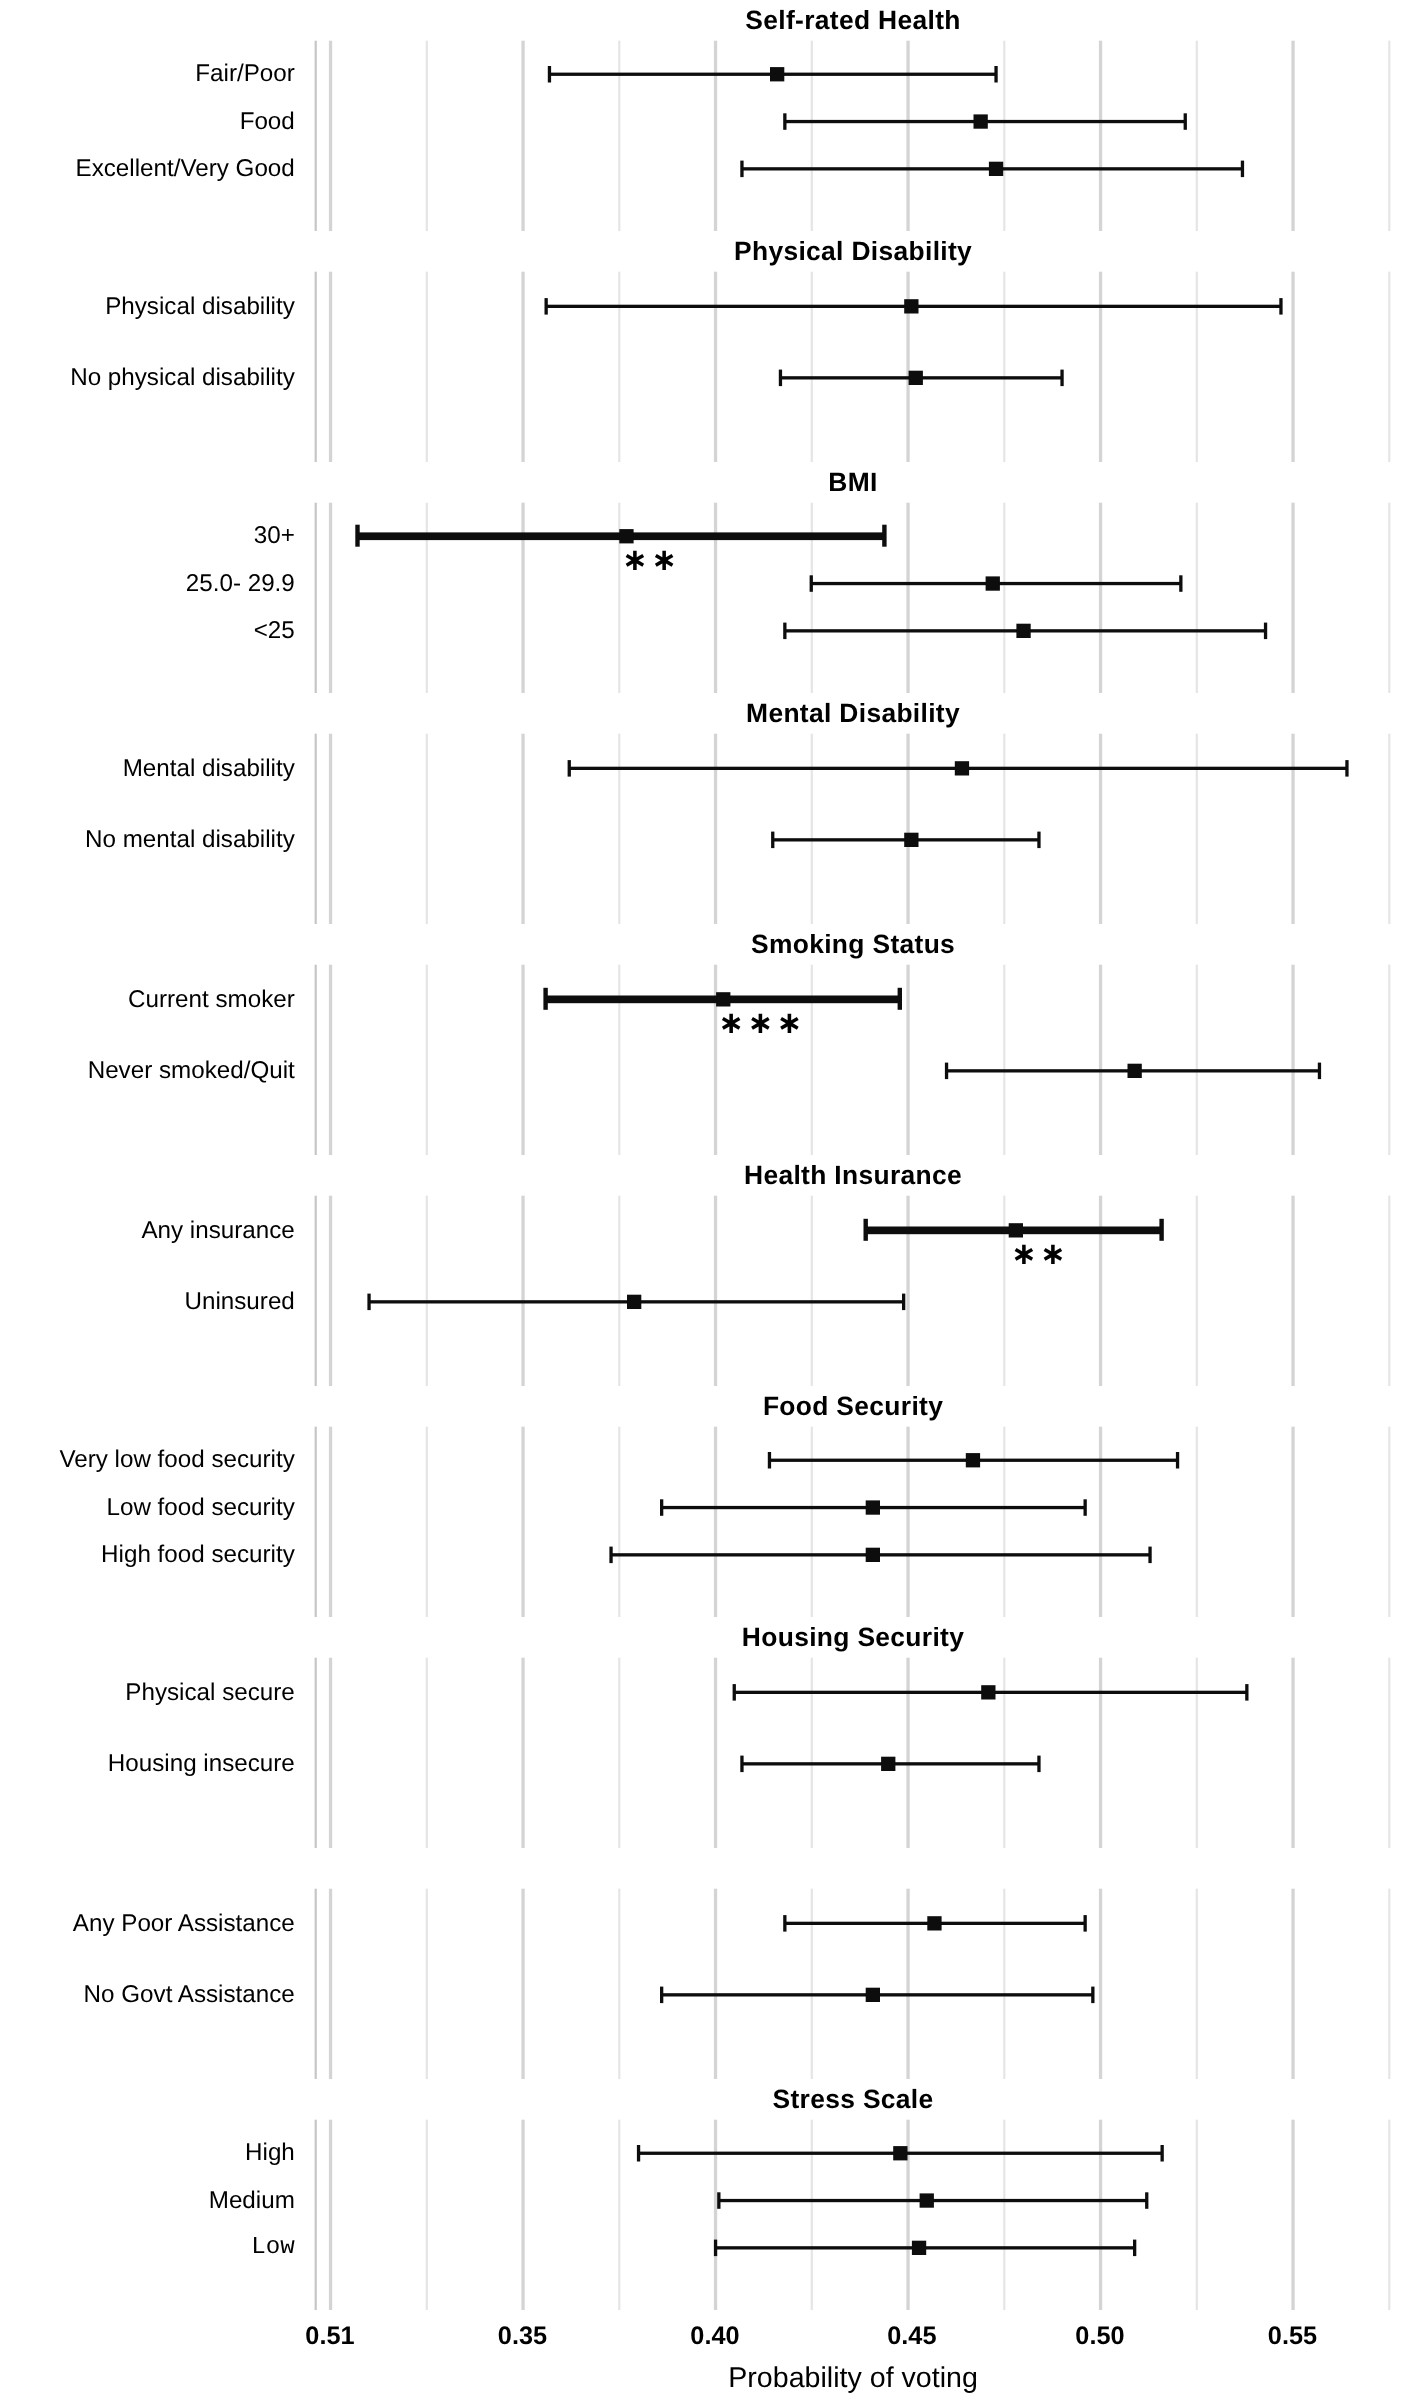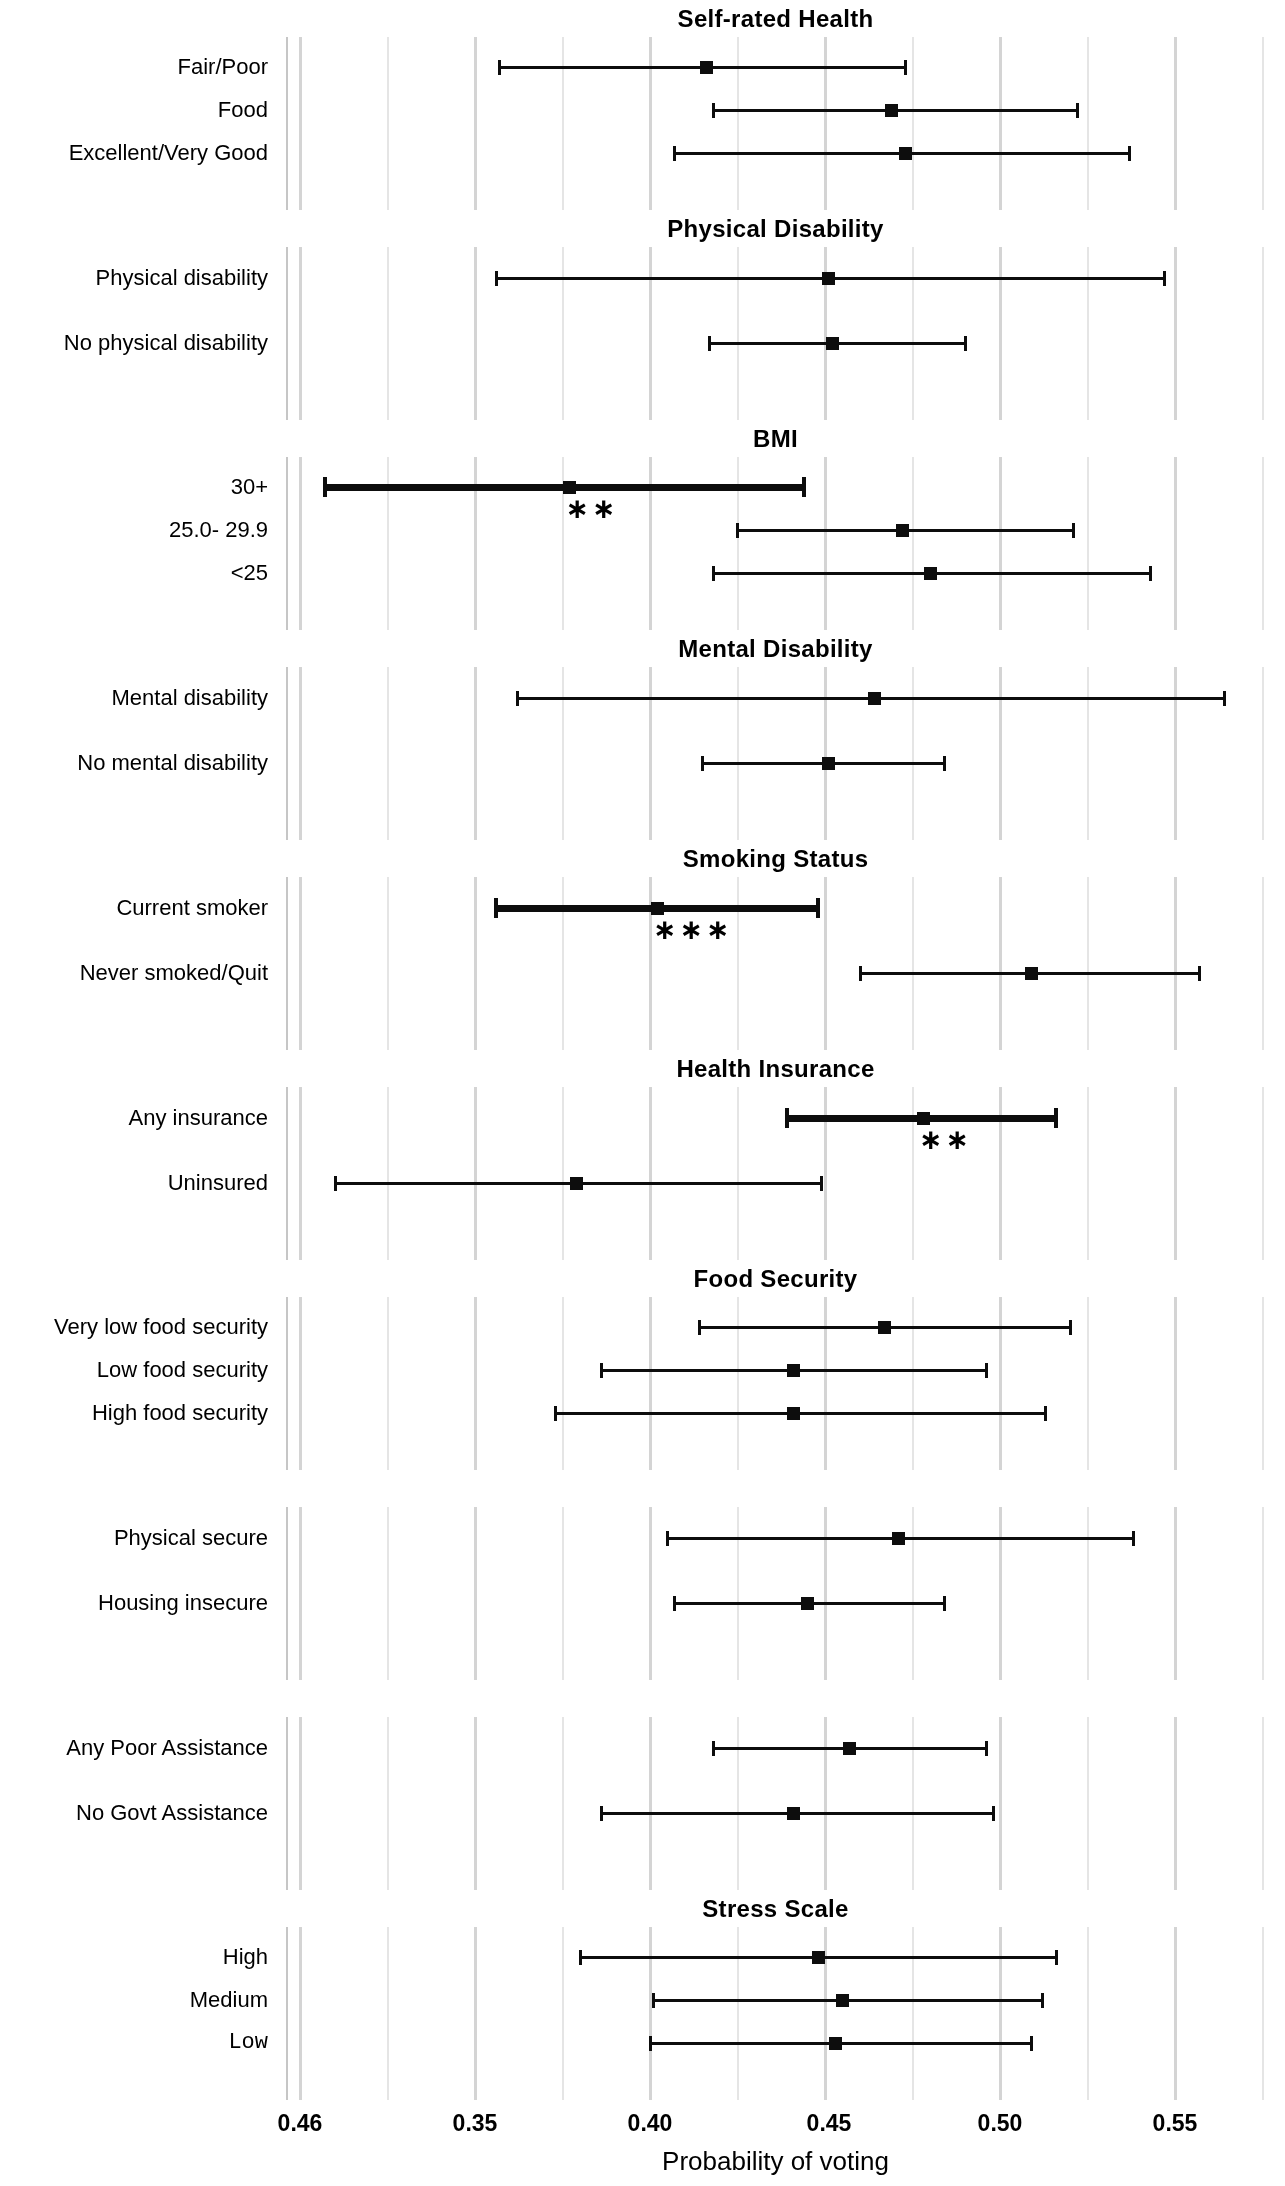--- a/index.html
+++ b/index.html
@@ -239,20 +239,21 @@
           <div class="ci-cap" style="left: 984.5px; width: 3px; height: 15px; top: 65.5px; background: rgb(13, 13, 13);"></div>
           <div class="pt" style="left: 787px; top: 66.5px; width: 13px; height: 13px; background: rgb(13, 13, 13);"></div>
           <div class="row-label" style="top: 100px;">High food security</div>
           <div class="ci-line" style="left: 555.5px; width: 490px; height: 3px; top: 114.5px; background: rgb(13, 13, 13);"></div>
           <div class="ci-cap" style="left: 554px; width: 3px; height: 15px; top: 108.5px; background: rgb(13, 13, 13);"></div>
           <div class="ci-cap" style="left: 1044px; width: 3px; height: 15px; top: 108.5px; background: rgb(13, 13, 13);"></div>
           <div class="pt" style="left: 787px; top: 109.5px; width: 13px; height: 13px; background: rgb(13, 13, 13);"></div>
         </div>
       </div>
       <div class="panel" style="top: 1470px;">
+        <div class="panel-title">Housing Security</div>
         <div class="panel-body">
           <div class="gl minor" style="left: 386.5px;"></div>
           <div class="gl minor" style="left: 561.5px;"></div>
           <div class="gl minor" style="left: 736.5px;"></div>
           <div class="gl minor" style="left: 911.5px;"></div>
           <div class="gl minor" style="left: 1086.5px;"></div>
           <div class="gl minor" style="left: 1261.5px;"></div>
           <div class="gl major" style="left: 298.5px;"></div>
           <div class="gl major" style="left: 473.5px;"></div>
           <div class="gl major" style="left: 648.5px;"></div>
@@ -327,21 +328,21 @@
           <div class="pt" style="left: 836px; top: 66.5px; width: 13px; height: 13px; background: rgb(13, 13, 13);"></div>
           <div class="row-label" style="top: 100px; font-family: Liberation Mono, monospace;">Low</div>
           <div class="ci-line" style="left: 650px; width: 381.5px; height: 3px; top: 114.5px; background: rgb(13, 13, 13);"></div>
           <div class="ci-cap" style="left: 648.5px; width: 3px; height: 15px; top: 108.5px; background: rgb(13, 13, 13);"></div>
           <div class="ci-cap" style="left: 1030px; width: 3px; height: 15px; top: 108.5px; background: rgb(13, 13, 13);"></div>
           <div class="pt" style="left: 829px; top: 109.5px; width: 13px; height: 13px; background: rgb(13, 13, 13);"></div>
         </div>
       </div>
     </div>
   <div id="xaxis">
-      <div class="x-tick" style="left: 252px; top: 8px;">0.46</div>
+      <div class="x-tick" style="left: 252px; top: 8px;">0.51</div>
       <div class="x-tick" style="left: 427px; top: 8px;">0.35</div>
       <div class="x-tick" style="left: 602px; top: 8px;">0.40</div>
       <div class="x-tick" style="left: 781px; top: 8px;">0.45</div>
       <div class="x-tick" style="left: 952px; top: 8px;">0.50</div>
       <div class="x-tick" style="left: 1127px; top: 8px;">0.55</div>
     </div>
   <div class="xaxis-title">Probability of voting</div>
 </div>
 
 </body></html>

